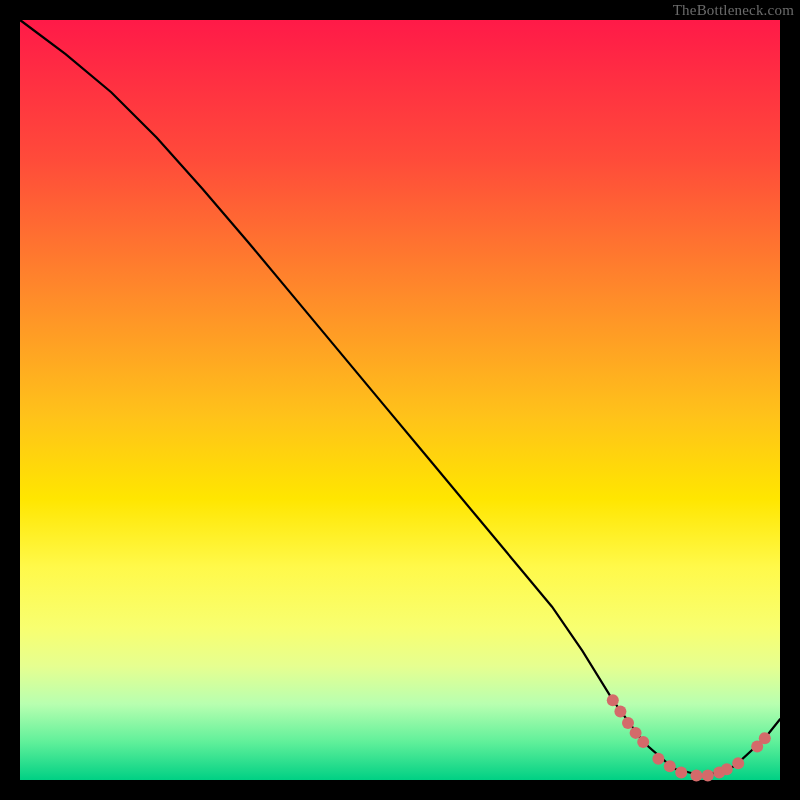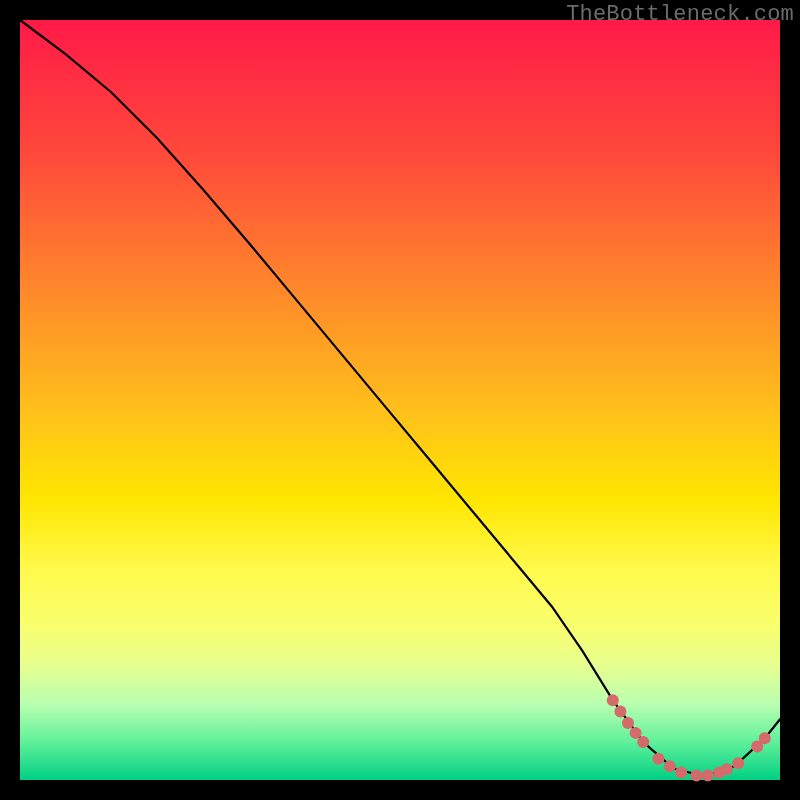--- a/index.html
+++ b/index.html
@@ -23,22 +23,22 @@
       #e6ff90 85%,
       #b8ffb0 90%,
       #60f09a 95%,
       #00d084 100%
     );
   }
   .watermark {
     position: absolute;
     top: 2px;
     right: 6px;
-    font-family: Liberation Mono, monospace;
-    font-size: 22px;
+    font-family: Liberation Serif, serif;
+    font-size: 15px;
     color: #6b6b6b;
     letter-spacing: 0.2px;
     user-select: none;
   }
   svg.curve {
     position: absolute;
     left: 0; top: 0;
     width: 100%; height: 100%;
     overflow: visible;
   }

